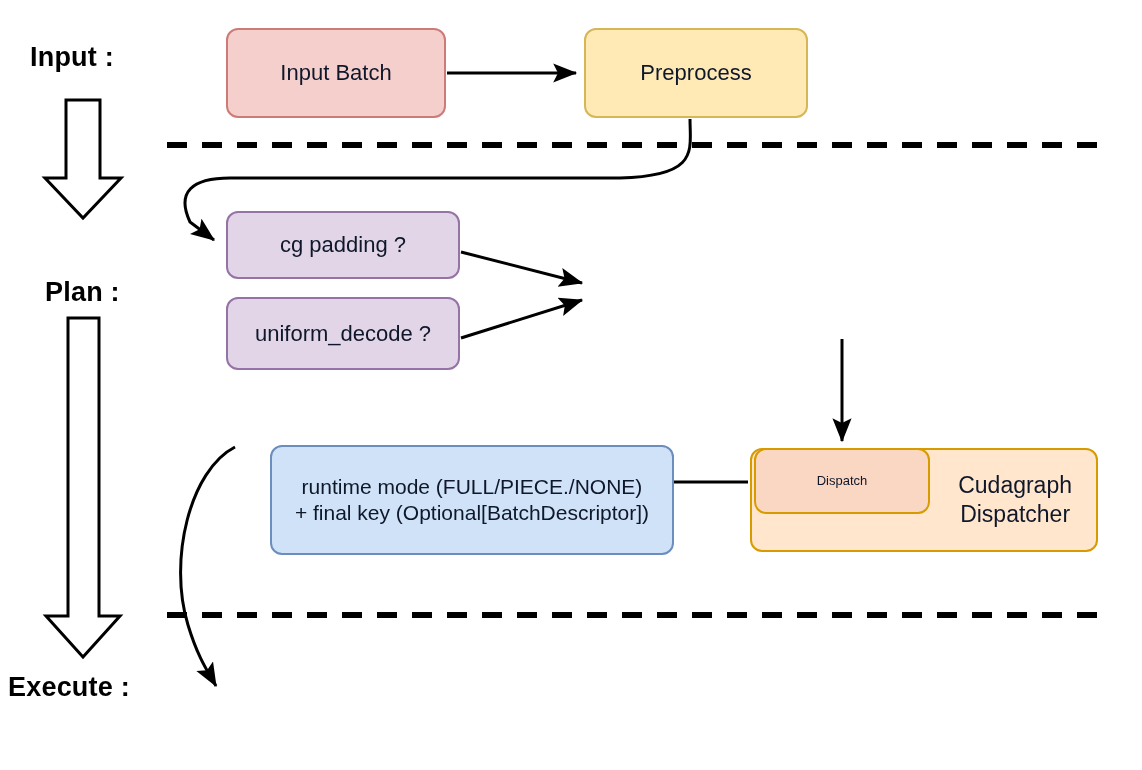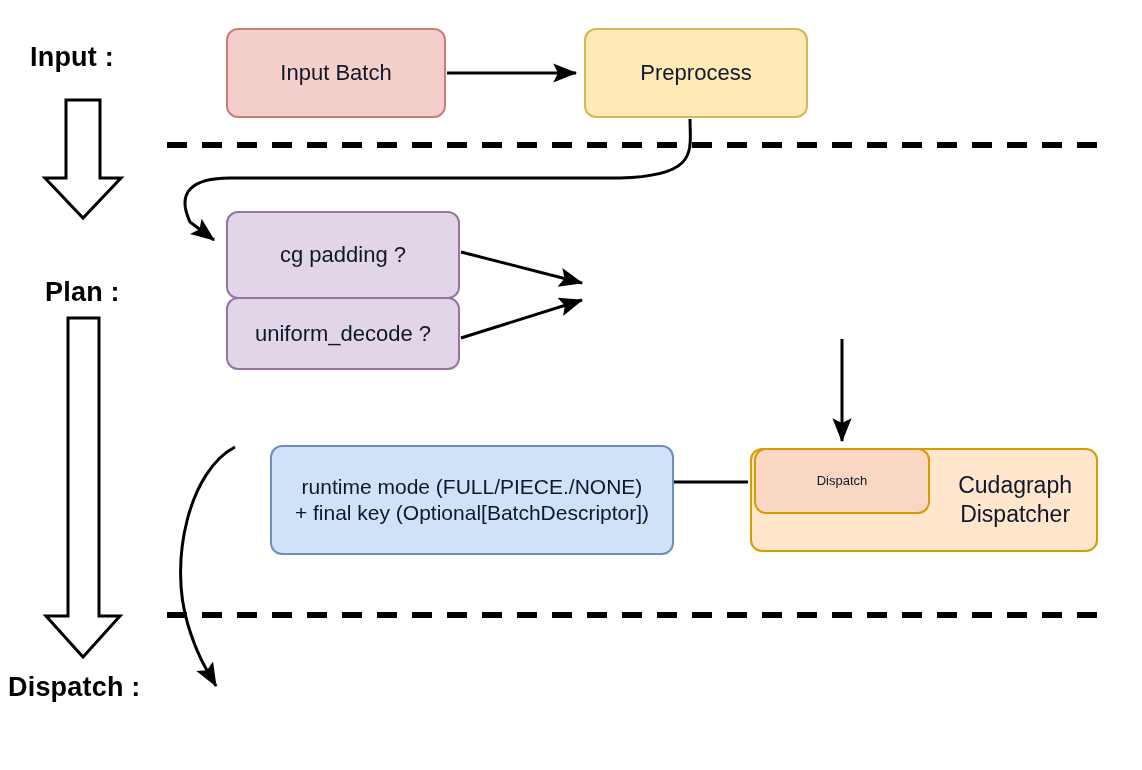--- a/index.html
+++ b/index.html
@@ -50,21 +50,21 @@
     left: 226px; top: 28px; width: 220px; height: 90px;
     background: #f5cfcc; border-color: #cc7b78;
     font-size: 22px;
   }
   #node-preprocess {
     left: 584px; top: 28px; width: 224px; height: 90px;
     background: #ffeab6; border-color: #d6b656;
     font-size: 22px;
   }
   #node-cg-padding {
-    left: 226px; top: 211px; width: 234px; height: 88px;
+    left: 226px; top: 211px; width: 234px; height: 68px;
     background: #e1d5e7; border-color: #9673a6;
     font-size: 22px;
   }
   #node-uniform-decode {
     left: 226px; top: 297px; width: 234px; height: 73px;
     background: #e1d5e7; border-color: #9673a6;
     font-size: 22px;
   }
   #node-init-key {
     left: 590px; top: 228px; width: 510px; height: 110px;
@@ -139,21 +139,21 @@
 
     <line x1="842" y1="339" x2="842" y2="441" stroke="#000000" stroke-width="3" marker-end="url(#arrowhead)"></line>
 
     <line x1="748" y1="482" x2="639" y2="482" stroke="#000000" stroke-width="3" marker-end="url(#arrowhead)"></line>
 
     <path d="M 235,447 C 190,470 168,560 188,625 C 198,658 208,672 216,686" fill="none" stroke="#000000" stroke-width="3" marker-end="url(#arrowhead)"></path>
   </svg>
 
   <div class="stage-label" id="label-input">Input :</div>
   <div class="stage-label" id="label-plan">Plan :</div>
-  <div class="stage-label" id="label-execute">Dispatch :</div>
+  <div class="stage-label" id="label-execute">Execute :</div>
 
   <div class="node" id="node-input-batch">Input Batch</div>
 
   <div class="node" id="node-preprocess">Preprocess</div>
 
   <div class="node" id="node-cg-padding">cg padding ?</div>
 
   <div class="node" id="node-uniform-decode">uniform_decode ?</div>
 
 

